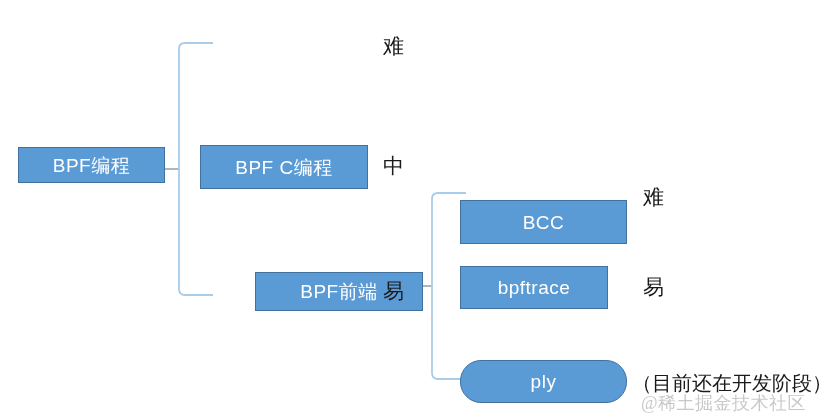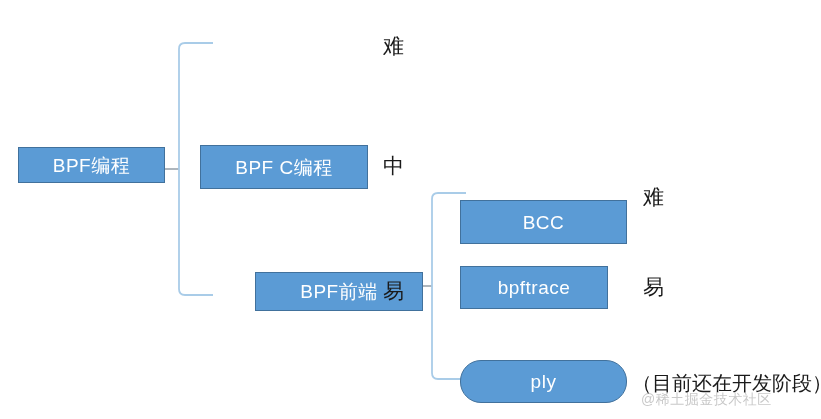--- a/index.html
+++ b/index.html
@@ -56,25 +56,25 @@
     position: absolute;
     pointer-events: none;
   }
   .bracket-left  { left: 165px; top: 40px;  width: 48px; height: 258px; }
   .bracket-right { left: 418px; top: 190px; width: 48px; height: 192px; }
 
   .watermark {
     position: absolute;
     left: 641px;
     top: 391px;
-    font-size: 14px;
+    font-size: 18px;
     color: rgba(110, 110, 110, 0.38);
     white-space: nowrap;
     letter-spacing: 0.5px;
-    font-family: Liberation Sans, sans-serif;
+    font-family: Liberation Serif, serif;
     text-align: center;
   }
 </style>
 </head>
 <body>
 
 <div id="canvas">
 
   <svg class="bracket bracket-left" viewBox="0 0 48 258" width="48" height="258" preserveAspectRatio="none">
     <path d="M 0 129 L 14 129" fill="none" stroke="#9aa4ad" stroke-width="1.6"></path>

